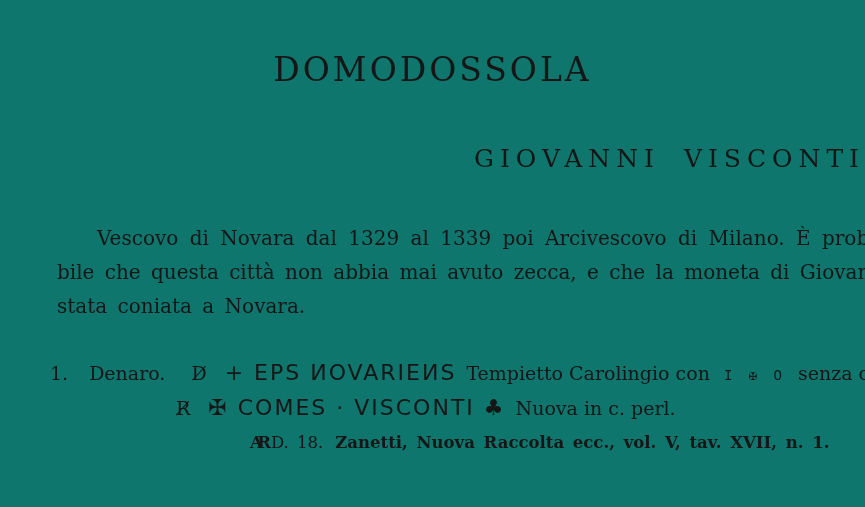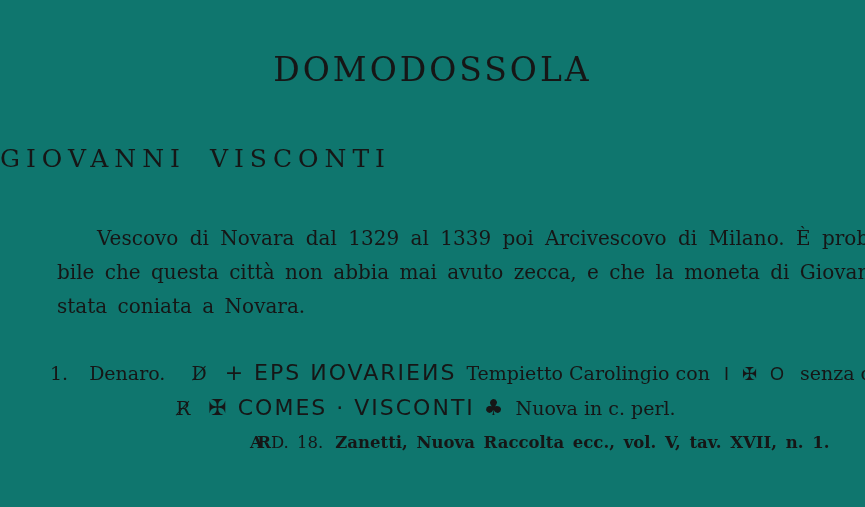--- a/index.html
+++ b/index.html
@@ -21,21 +21,21 @@
     text-align: center;
     font-size: 33px;
     font-weight: normal;
     letter-spacing: 3px;
   }
   .subtitle {
     position: absolute;
     top: 144px; left: 0;
     width: 100%;
     margin: 0;
-    text-align: left;
+    text-align: right;
     font-size: 25px;
     font-weight: normal;
     letter-spacing: 6px;
     word-spacing: 10px;
   }
   .intro {
     position: absolute;
     top: 221px; left: 57px;
     width: 762px;
     font-size: 20px;
@@ -58,22 +58,22 @@
   .num   { margin-right: 21px; }
   .denom { margin-right: 26px; }
   .mark  { margin-right: 18px; }
   .legend {
     font-family: "DejaVu Sans", "Liberation Sans", sans-serif;
     font-size: 22px;
     letter-spacing: 2px;
     margin-right: 10px;
   }
   .symbols {
-    font-family: Liberation Sans, sans-serif;
-    font-size: 18px;
+    font-family: Liberation Mono, monospace;
+    font-size: 14px;
     letter-spacing: 4px;
     margin: 0 12px 0 14px;
     text-align: center;
   }
   .desc { }
   .metal {
     font-weight: bold;
     letter-spacing: -0.34em;
     padding-right: 0.34em;
   }

